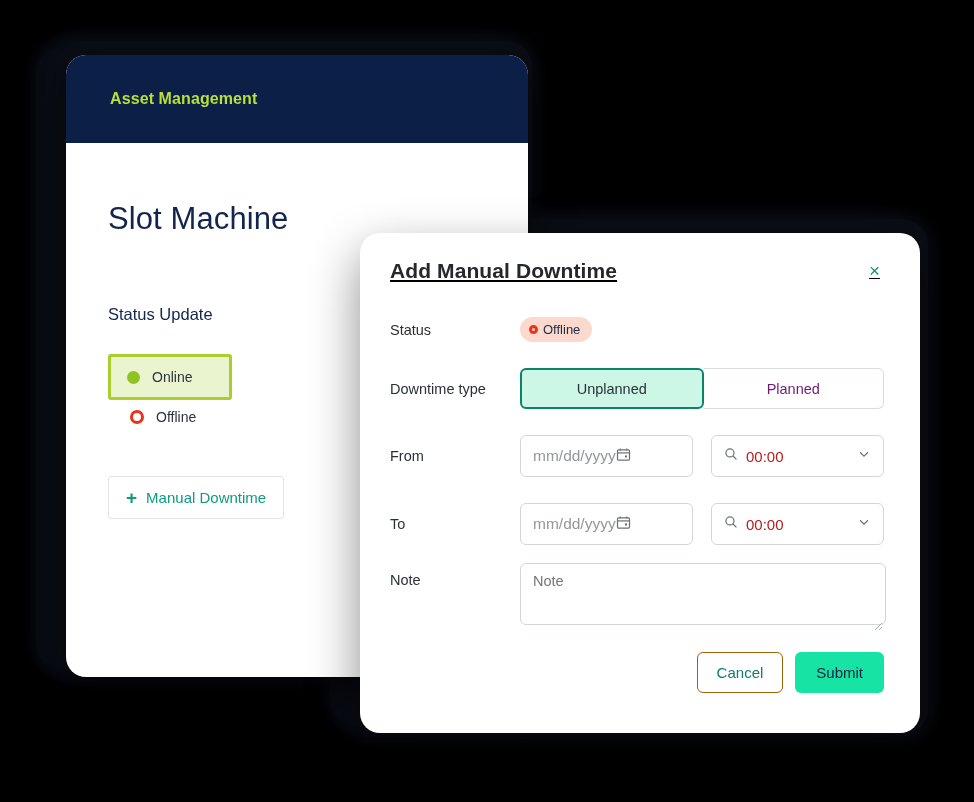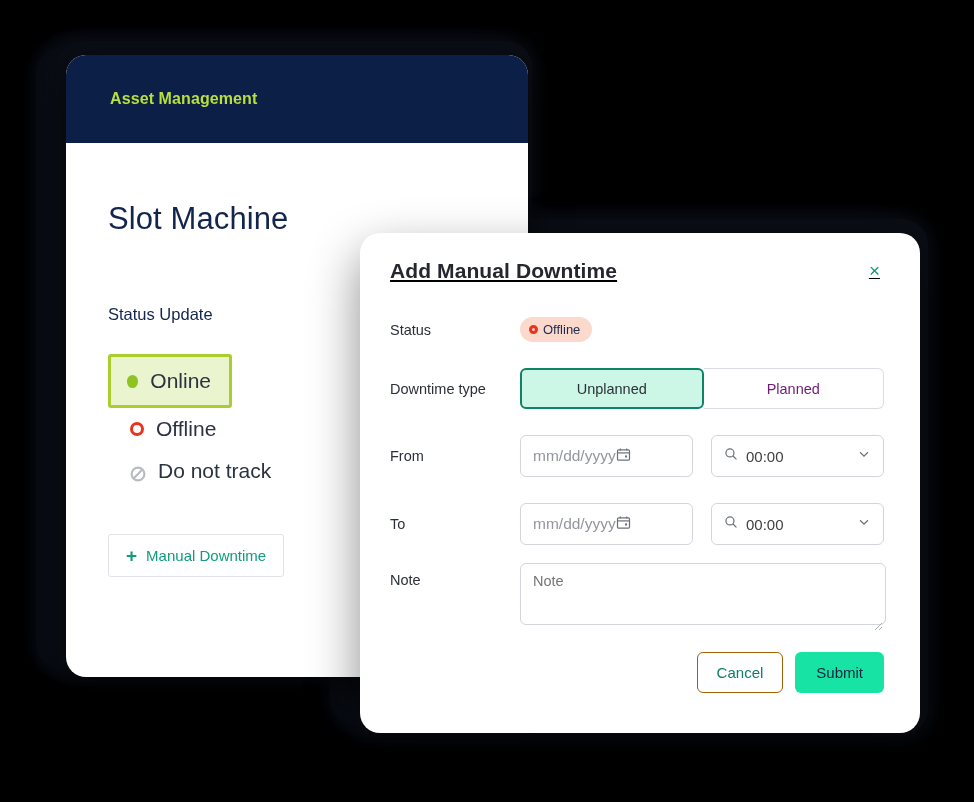--- a/index.html
+++ b/index.html
@@ -55,21 +55,21 @@
     color: #11254d;
     font-size: 16.5px;
     margin-top: 68px;
   }
 
   .status-list { margin-top: 30px; }
   .status-opt {
     display: flex;
     align-items: center;
     gap: 12px;
-    font-size: 21px;
+    font-size: 14px;
     color: #2b3240;
     padding: 6px 0;
   }
   .status-opt.selected {
     background: #eaf4cf;
     border: 3px solid #a9ce2e;
     border-radius: 3px;
     padding: 12px 18px 12px 16px;
     width: 124px;
     margin-left: 0px;
@@ -193,21 +193,21 @@
     background: #ffffff;
     display: flex;
     align-items: center;
     padding: 0 12px;
     font-size: 15.5px;
     color: #94979e;
     cursor: text;
   }
   .date-box  { width: 176px; justify-content: flex-start; }
   .time-box  { width: 176px; margin-left: 18px; gap: 8px; }
-  .time-box .val { flex: 1; color: #404040; font-size: 15px; }
+  .time-box .val { flex: 1; color: #b91c1c; font-size: 15px; }
 
   .note-box {
     width: 366px;
     height: 62px;
     border: 1px solid #d2d5da;
     border-radius: 6px;
     background: #ffffff;
     padding: 9px 12px;
     font-size: 14.5px;
     color: #9a9ea5;
@@ -273,29 +273,20 @@
         <div class="status-opt selected">
           <span class="dot-online"></span>
           <span>Online</span>
         </div>
 
         <div class="status-opt plain">
           <span class="ring-offline"></span>
           <span>Offline</span>
         </div>
 
-        <div class="status-opt plain">
-          <span class="icon-dnt">
-            <svg viewBox="0 0 16 16" width="16" height="16">
-              <circle cx="8" cy="8" r="6.4" fill="none" stroke="#b7bbc2" stroke-width="2.1"></circle>
-              <line x1="3.6" y1="12.4" x2="12.4" y2="3.6" stroke="#b7bbc2" stroke-width="2.1"></line>
-            </svg>
-          </span>
-          <span>Do not track</span>
-        </div>
 
       </div>
 
       <div id="manual-downtime-btn">
         <span class="plus">+</span>
         <span>Manual Downtime</span>
       </div>
     </div>
   </div>
 

